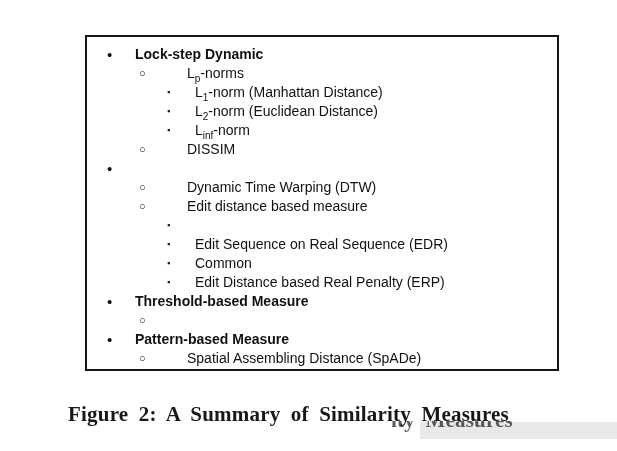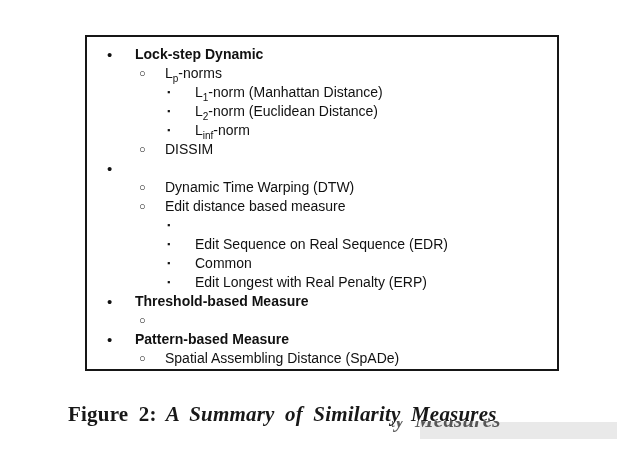--- a/index.html
+++ b/index.html
@@ -42,21 +42,21 @@
     line-height: 19px;
     color: #111111;
   }
   .row .txt {
     display: inline-block;
   }
   .row .txt.bold { font-weight: bold; }
   .lvl1 .bullet { left: 20px; font-size: 15px; }
   .lvl1 .txt    { margin-left: 48px; }
   .lvl2 .bullet { left: 52px; font-size: 11px; }
-  .lvl2 .txt    { margin-left: 78px; }
+  .lvl2 .txt    { margin-left: 100px; }
   .lvl3 .bullet { left: 80px; font-size: 9px; }
   .lvl3 .txt    { margin-left: 108px; }
   .row sub {
     font-size: 10px;
     line-height: 0;
   }
   .caption {
     position: absolute;
     left: 68px;
     top: 402px;
@@ -67,21 +67,20 @@
     white-space: nowrap;
     word-spacing: 5px;
     letter-spacing: 0.2px;
     z-index: 3;
   }
   .caption .cap-label {
     font-style: normal;
     margin-right: 9px;
   }
   .caption .cap-title {
-    font-style: italic;
     text-align: center;
   }
   .caption.ghost {
     left: 72px;
     top: 408px;
     opacity: 0.7;
     z-index: 2;
     clip-path: inset(13px 0 0 320px);
     filter: blur(0.3px);
   }
@@ -106,21 +105,21 @@
         <div class="row lvl3"><span class="bullet">▪</span><span class="txt">L<sub>1</sub>-norm (Manhattan Distance)</span></div>
         <div class="row lvl3"><span class="bullet">▪</span><span class="txt">L<sub>2</sub>-norm (Euclidean Distance)</span></div>
         <div class="row lvl3"><span class="bullet">▪</span><span class="txt">L<sub>inf</sub>-norm</span></div>
         <div class="row lvl2"><span class="bullet">○</span><span class="txt">DISSIM</span></div>
         <div class="row lvl1"><span class="bullet">•</span></div>
         <div class="row lvl2"><span class="bullet">○</span><span class="txt">Dynamic Time Warping (DTW)</span></div>
         <div class="row lvl2"><span class="bullet">○</span><span class="txt">Edit distance based measure</span></div>
         <div class="row lvl3"><span class="bullet">▪</span></div>
         <div class="row lvl3"><span class="bullet">▪</span><span class="txt">Edit Sequence on Real Sequence (EDR)</span></div>
         <div class="row lvl3"><span class="bullet">▪</span><span class="txt">Common</span></div>
-        <div class="row lvl3"><span class="bullet">▪</span><span class="txt">Edit Longest with Real Penalty (ERP)</span></div>
+        <div class="row lvl3"><span class="bullet">▪</span><span class="txt">Edit Distance based Real Penalty (ERP)</span></div>
         <div class="row lvl1"><span class="bullet">•</span><span class="txt bold">Threshold-based Measure</span></div>
         <div class="row lvl2"><span class="bullet">○</span></div>
         <div class="row lvl1"><span class="bullet">•</span><span class="txt bold">Pattern-based Measure</span></div>
         <div class="row lvl2"><span class="bullet">○</span><span class="txt">Spatial Assembling Distance (SpADe)</span></div>
       </div>
   </div>
 
   <div class="artifact-band" style="background: rgb(233, 233, 233);"></div>
 
   <div class="caption ghost" aria-hidden="true">

